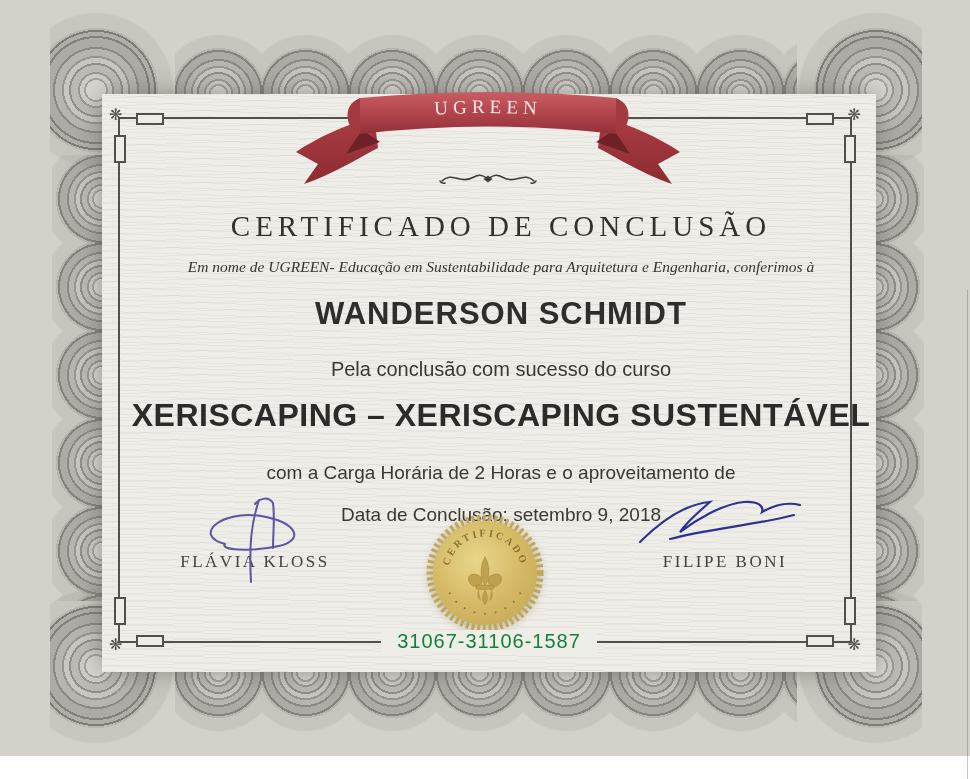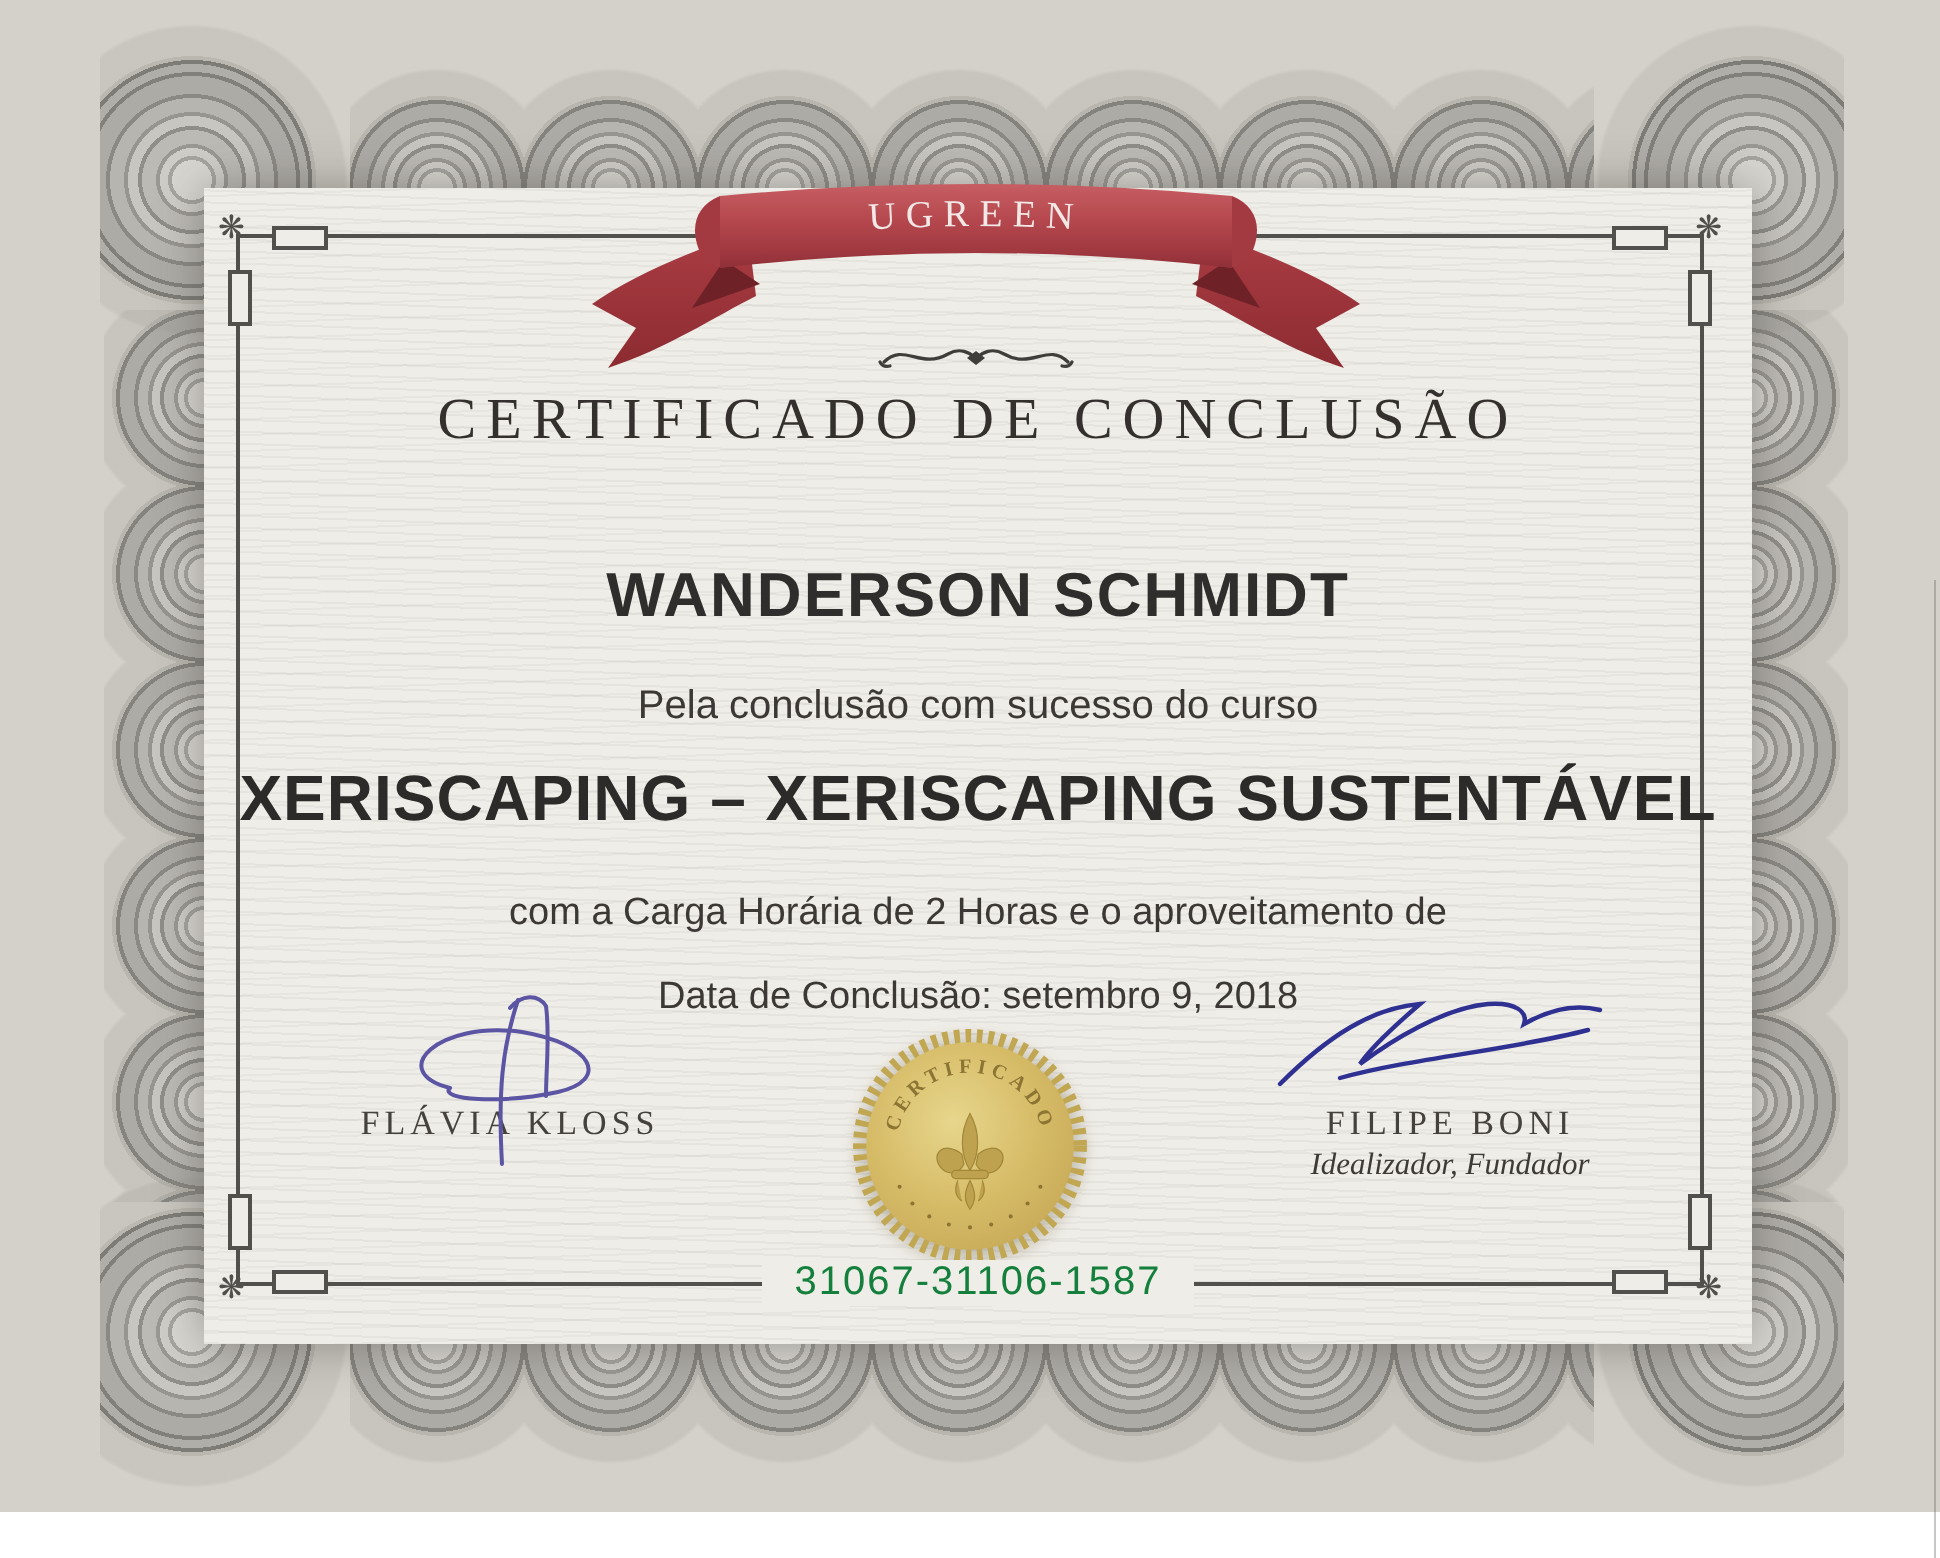--- a/index.html
+++ b/index.html
@@ -39,21 +39,21 @@
       repeating-linear-gradient(2deg,  rgba(110,108,102,.07) 0 1px, transparent 1px 6px),
       repeating-linear-gradient(-2deg, rgba(110,108,102,.06) 0 1px, transparent 1px 8px);
     box-shadow:0 0 22px rgba(70,68,62,.45);}
   .frame{position:absolute;left:16px;right:24px;top:23px;bottom:29px;border:2px solid #52504c;}
   .frame-rect{position:absolute;background:#efede7;border:2px solid #52504c;}
   .fr-h{width:24px;height:8px;}  .fr-v{width:8px;height:24px;}
   .orn{position:absolute;font-size:16px;line-height:16px;color:#52504c;}
 
   
   .content{position:absolute;inset:0;}
-  .cline{position:absolute;left:0;width:100%;text-align:center;}
+  .cline{position:absolute;left:12px;width:100%;text-align:center;margin-top:16px;}
   .title{top:100px;font-family:"Liberation Serif",serif;font-size:29px;letter-spacing:5px;color:#33302d;}
   .intro{top:148px;font-family:"Liberation Serif",serif;font-style:italic;font-size:15.5px;color:#37342f;}
   .recipient{top:186px;font-size:31px;font-weight:bold;letter-spacing:1px;color:#2f2e2c;}
   .completion{top:248px;font-size:20px;color:#3b3835;}
   .course{top:287px;font-size:32px;font-weight:bold;letter-spacing:.5px;color:#2d2b29;}
   .workload{top:352px;font-size:19px;color:#3b3835;}
   .grade{top:374px;font-size:18px;font-weight:bold;color:#343230;}
   .datel{top:394px;font-size:19px;color:#3b3835;}
 
   .ribbon{position:absolute;left:186px;top:-8px;width:400px;height:102px;z-index:6;}
@@ -141,20 +141,21 @@
           <g fill="none" stroke="#403e3a" stroke-width="1.6" stroke-linecap="round">
             <path d="M6,13 C16,3 24,17 38,9 C44,5.5 49,8.5 51,10.5"></path>
             <path d="M98,13 C88,3 80,17 66,9 C60,5.5 55,8.5 53,10.5"></path>
             <path d="M4,13 C5,15 7,15.5 9,15"></path>
             <path d="M100,13 C99,15 97,15.5 95,15"></path>
           </g>
           <path d="M52,7.5 L56.5,11 L52,14.5 L47.5,11 Z" fill="#403e3a"></path>
         </svg>
 
         <div class="cline title">CERTIFICADO  DE  CONCLUSÃO</div>
+        <div class="cline intro">Em nome de UGREEN- Educação em Sustentabilidade para Arquitetura e Engenharia, conferimos à</div>
         <div class="cline recipient">WANDERSON SCHMIDT</div>
         <div class="cline completion">Pela conclusão com sucesso do curso</div>
         <div class="cline course">XERISCAPING – XERISCAPING SUSTENTÁVEL</div>
         <div class="cline workload">com a Carga Horária de 2 Horas e o aproveitamento de</div>
         <div class="cline datel">Data de Conclusão: setembro 9, 2018</div>
 
         <svg class="sig-svg sig-left-svg" viewBox="0 0 160 92">
           <g fill="none" stroke="#5b55a4" stroke-width="2" stroke-linecap="round">
             <path d="M74,6 C66,30 64,52 66,88"></path>
             <path d="M70,10 C76,3 84,3 88,9 C90,24 88,40 88,54"></path>
@@ -163,21 +164,20 @@
         </svg>
         <div class="sig-name sig-name-l">FLÁVIA KLOSS</div>
 
         <svg class="sig-svg sig-right-svg" viewBox="0 0 176 60">
           <g fill="none" stroke="#2f3192" stroke-width="2.2" stroke-linecap="round">
             <path d="M6,50 C30,26 52,12 76,10 C62,22 50,34 46,40 C62,28 88,12 110,10 C124,9 130,14 128,20 C142,12 154,10 166,13"></path>
             <path d="M36,47 C72,37 122,33 160,23"></path>
           </g>
         </svg>
         <div class="sig-name sig-name-r">FILIPE BONI</div>
-        <div class="sig-role sig-role-r">Idealizador, Fundador</div>
 
         <svg class="seal" viewBox="0 0 116 116">
           <defs>
             <radialGradient id="sealG" cx=".42" cy=".38" r=".75">
               <stop offset="0" stop-color="#e7d68c"></stop>
                 <stop offset=".55" stop-color="#d6bb67"></stop>
               <stop offset="1" stop-color="#c4a756"></stop>
             </radialGradient>
           </defs>
           <circle cx="58" cy="58" r="54" fill="none" stroke="#c2a753" stroke-width="7" stroke-dasharray="2.8 2.8"></circle>

